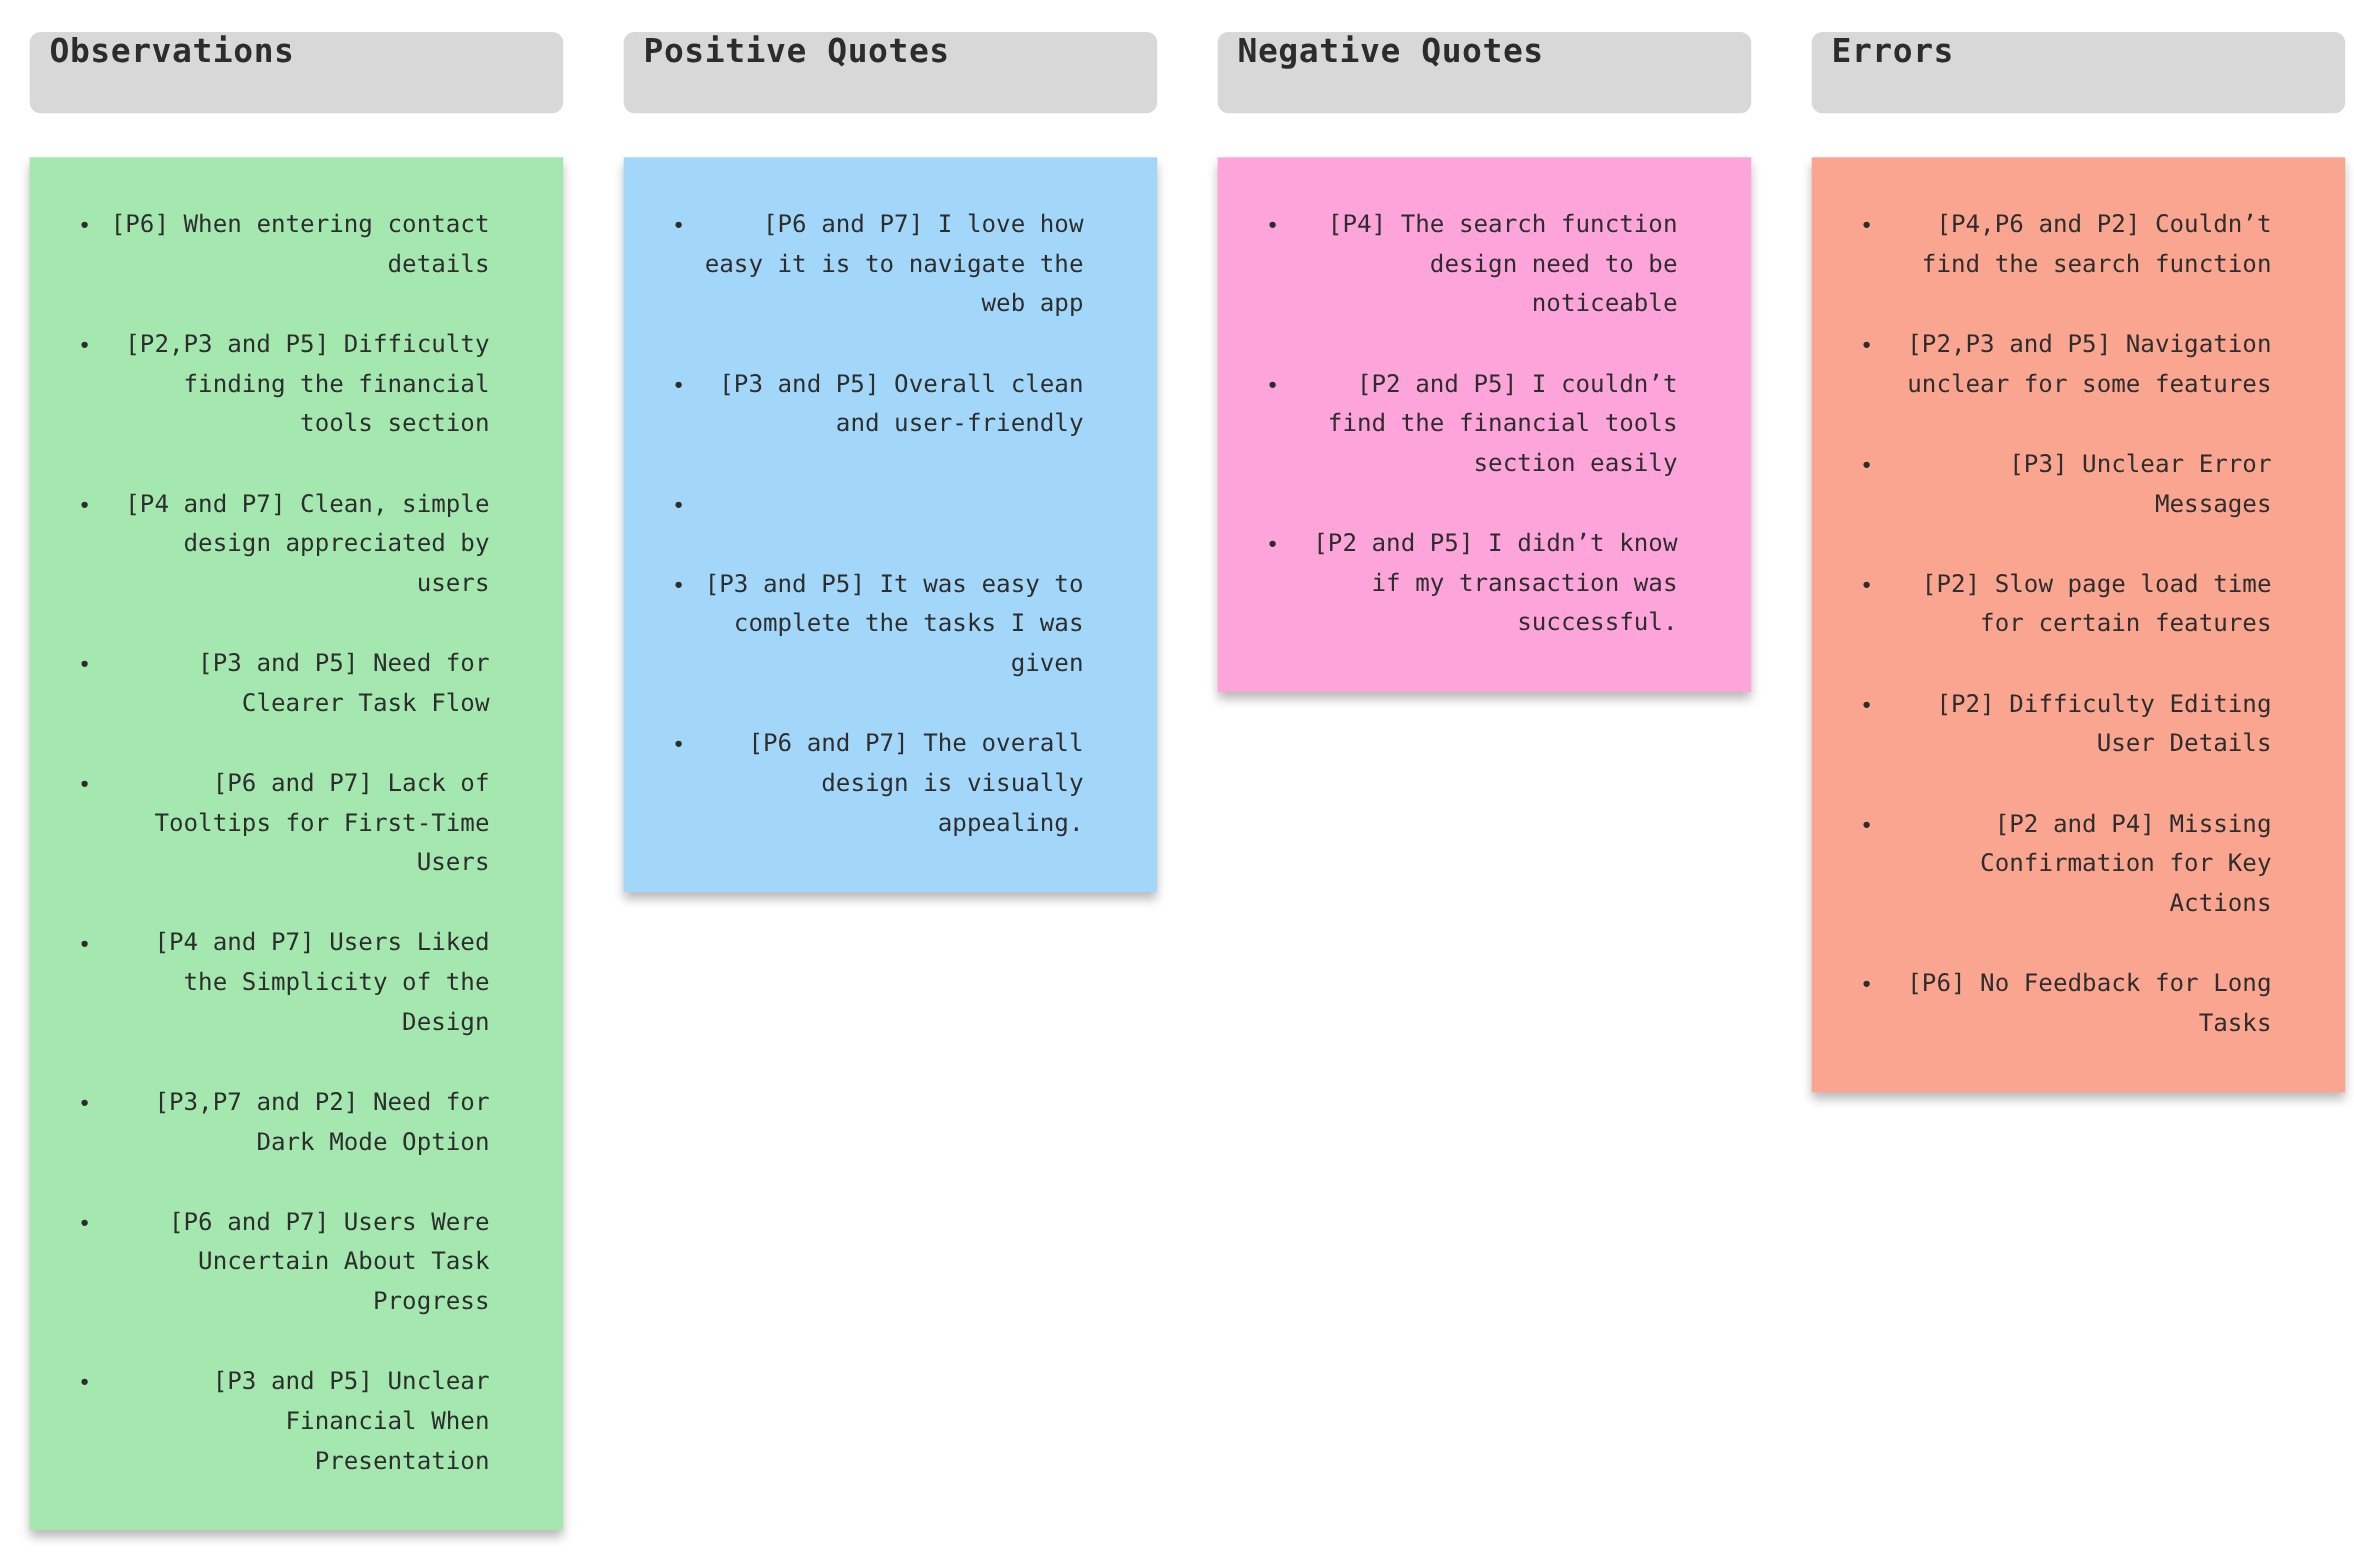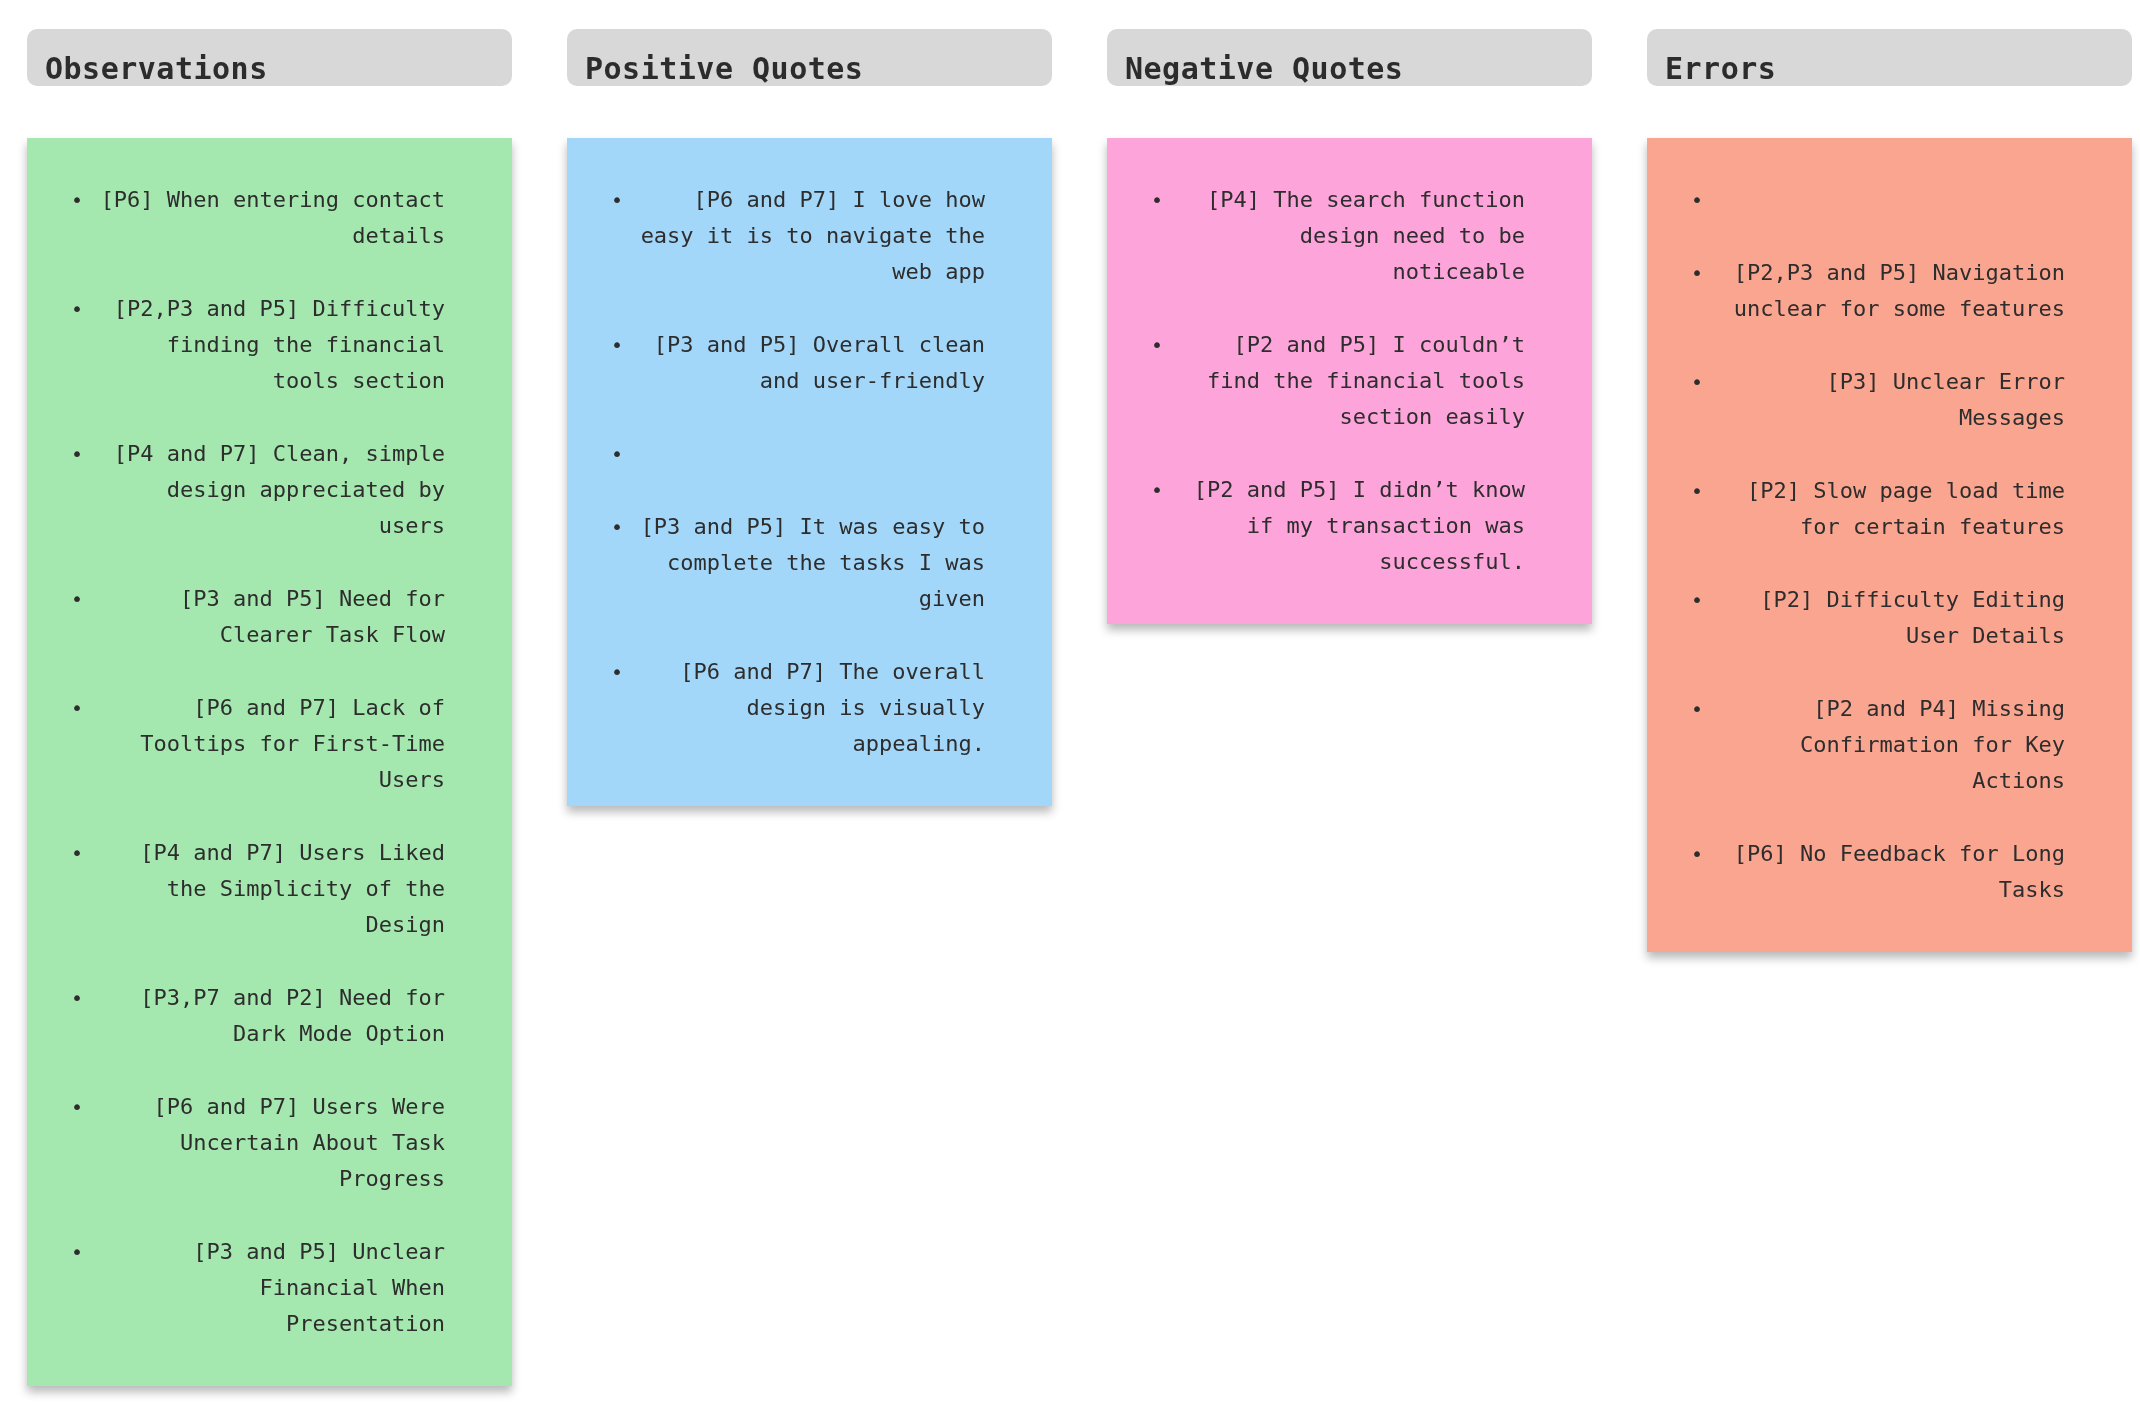--- a/index.html
+++ b/index.html
@@ -17,27 +17,27 @@
     padding: 29px 27px 0 27px;
     align-items: flex-start;
   }
   .column {
     width: 485px;
     flex: 0 0 485px;
     display: flex;
     flex-direction: column;
   }
   .col-header {
-    height: 57px;
+    height: 74px;
     background: #d8d8d8;
     border-radius: 10px;
     display: flex;
-    align-items: flex-end;
+    align-items: flex-start;
     padding-left: 18px;
-    margin-bottom: 52px;
+    margin-bottom: 40px;
     cursor: default;
   }
   .col-title {
     font-size: 30px;
     font-weight: 600;
     letter-spacing: 0.5px;
     color: #2c2c2c;
     white-space: nowrap;
   }
   .card {
@@ -175,20 +175,21 @@
   </section>
 
   <section class="column">
     <header class="col-header">
       <span class="col-title">Errors</span>
     </header>
     <div class="card" style="background: rgb(249, 165, 144);">
       <ul class="items">
           <li class="note-item">
             <span class="bullet">•</span>
+            <span class="item-text">[P4,P6 and P2] Couldn’t find the search function</span>
           </li>
           <li class="note-item">
             <span class="bullet">•</span>
             <span class="item-text">[P2,P3 and P5] Navigation unclear for some features</span>
           </li>
           <li class="note-item">
             <span class="bullet">•</span>
             <span class="item-text">[P3] Unclear Error Messages</span>
           </li>
           <li class="note-item">

